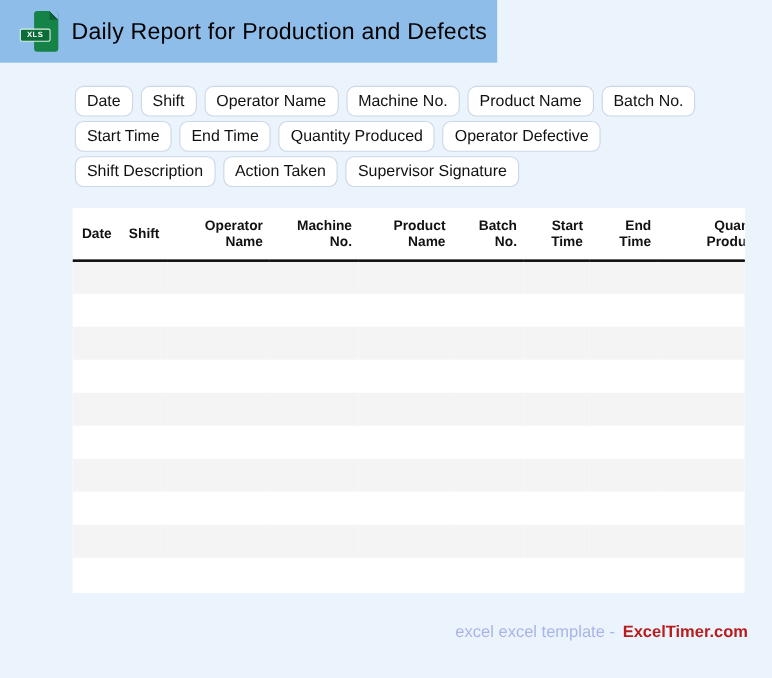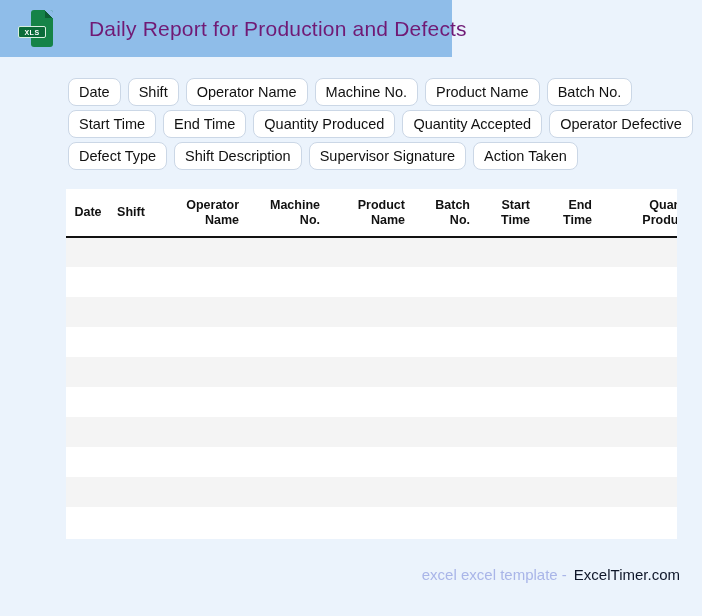--- a/index.html
+++ b/index.html
@@ -12,23 +12,22 @@
   }
   
   .banner {
     position:absolute; left:0; top:0;
     width:452px; height:57px;
     background:#8fbde9;
   }
   .banner-title {
     position:absolute; left:65px; top:0; height:57px;
     display:flex; align-items:center;
-    color:#701a75; font-size:21px; font-weight:500; letter-spacing:.2px;
+    color:#000000; font-size:21px; font-weight:500; letter-spacing:.2px;
     white-space:nowrap;
-    margin-left:24px;
   }
   
   .xls-icon { position:absolute; left:31px; top:10px; width:22px; height:37px; }
   .xls-body {
     position:absolute; left:0; top:0; width:22px; height:37px;
     background:#158347; border-radius:3px;
   }
   .xls-fold {
     position:absolute; right:0; top:0; width:8px; height:8px;
     background:linear-gradient(225deg,#8fbde9 50%,#0d5e33 50%);
@@ -61,21 +60,21 @@
     padding:0 6px; border-bottom:2px solid #111111;
     background:#ffffff;
   }
   tbody td { height:30px; padding:0 6px; }
   tbody tr.stripe td { background:#f4f4f4; }
   
   .footer {
     position:absolute; right:22px; top:566px;
     font-size:15px; color:#a9b5e8; white-space:nowrap;
   }
-  .footer .brand { font-weight:normal; color:#0f172a; margin-left:7px; }
+  .footer .brand { font-weight:bold; color:#b91c1c; margin-left:7px; }
 </style>
 </head>
 <body>
 
 <div class="banner">
   <div class="xls-icon">
     <div class="xls-body">
       <div class="xls-fold"></div>
     </div>
     <div class="xls-label">XLS</div>
@@ -89,28 +88,26 @@
       <div class="chip">Shift</div>
       <div class="chip">Operator Name</div>
       <div class="chip">Machine No.</div>
       <div class="chip">Product Name</div>
       <div class="chip">Batch No.</div>
     </div>
     <div class="chip-row">
       <div class="chip">Start Time</div>
       <div class="chip">End Time</div>
       <div class="chip">Quantity Produced</div>
-      <div class="chip">Quantity Accepted</div>
       <div class="chip">Operator Defective</div>
     </div>
     <div class="chip-row">
-      <div class="chip">Defect Type</div>
       <div class="chip">Shift Description</div>
+      <div class="chip">Action Taken</div>
       <div class="chip">Supervisor Signature</div>
-      <div class="chip">Action Taken</div>
     </div>
   </div>
 
 <div class="table-wrap">
   <table>
     <thead>
       <tr id="head-row">
           <th style="width: 44px; text-align: center;">Date</th>
           <th style="width: 42px; text-align: center;">Shift</th>
           <th style="width: 93px; text-align: right;">Operator Name</th>

